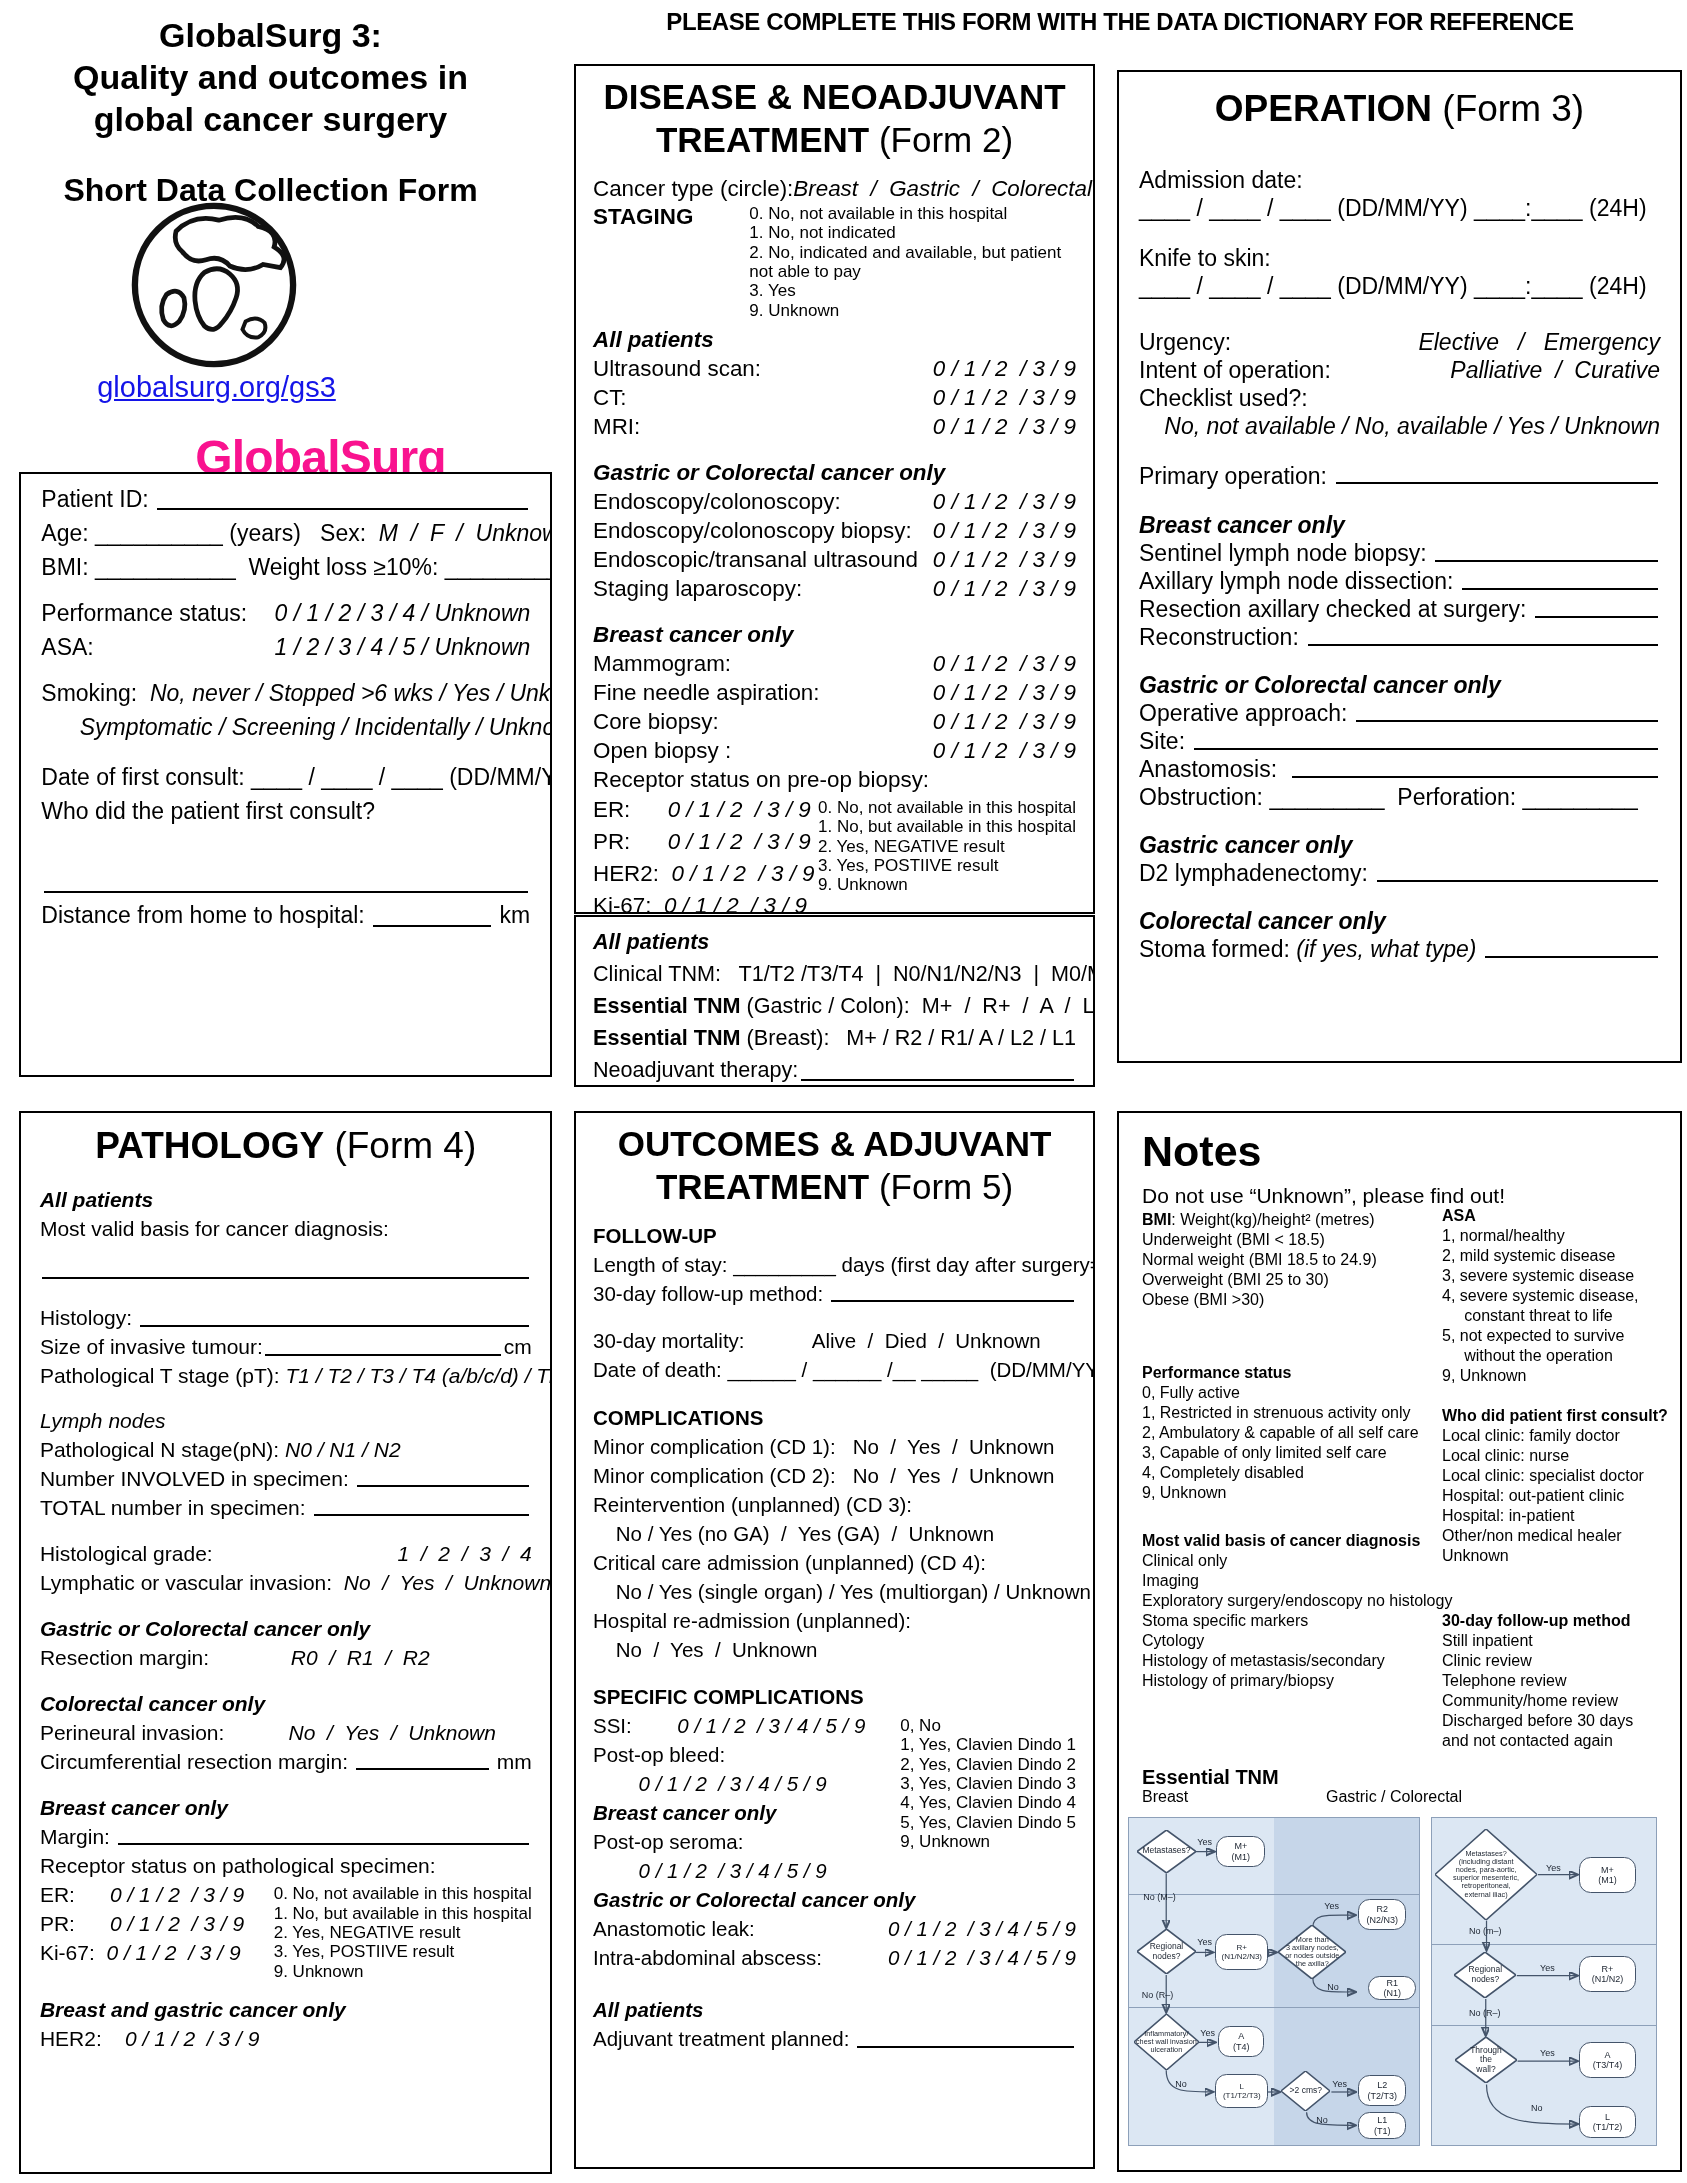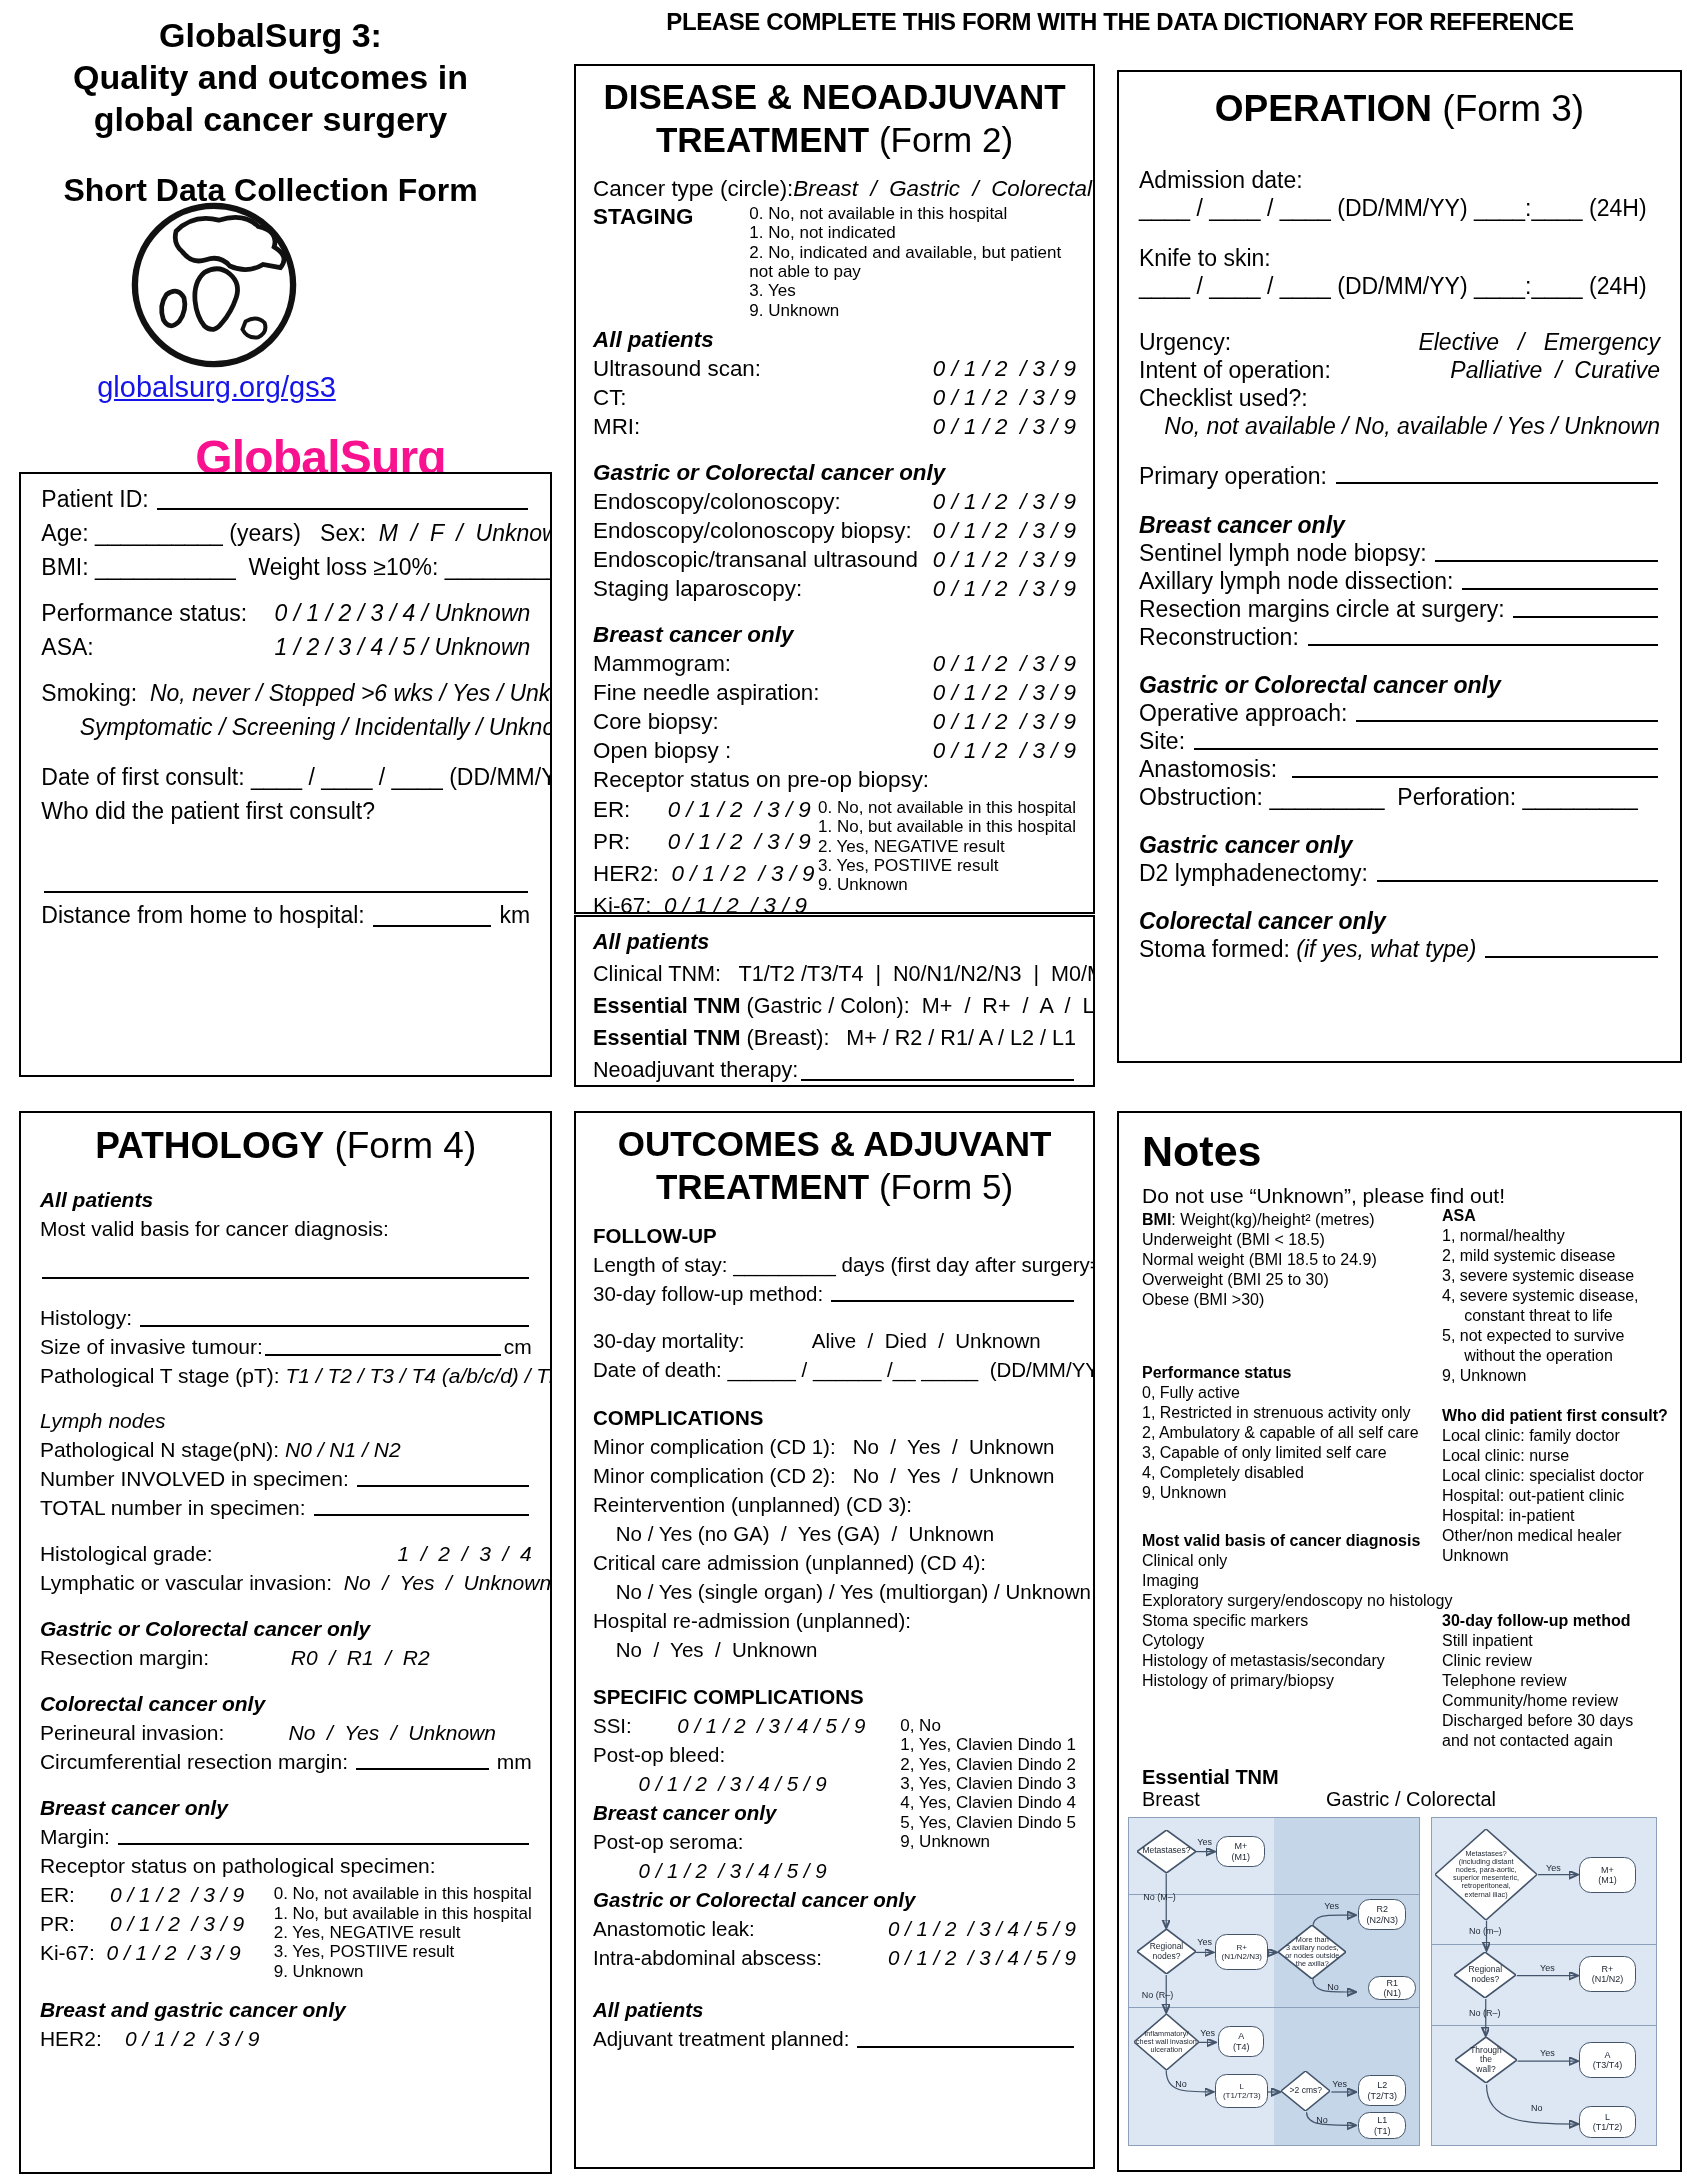--- a/index.html
+++ b/index.html
@@ -49,21 +49,21 @@
   .staging .codes{margin-left:56px;}
   .twocol{display:flex;align-items:flex-start;}
   .twocol .grow{flex:0 0 auto;}
   .twocol .codes{margin-left:auto;margin-top:4.6px;}
   
   .ntitle{position:absolute;left:23px;top:14px;font-size:43px;font-weight:bold;}
   .nintro{position:absolute;left:23px;top:71px;font-size:21px;}
   .ncol{position:absolute;font-size:16px;}
   .ncol .row{height:20px;line-height:20px;}
   .tnmhead{position:absolute;left:23px;top:653px;font-size:20px;font-weight:bold;}
-  .tnmlab{position:absolute;font-size:20px;}
+  .tnmlab{position:absolute;font-size:16px;}
   
   .panel{position:absolute;top:704px;height:329px;background:#dce7f3;border:1.5px solid #8da0b9;box-sizing:border-box;}
   .pbreast{left:9.3px;width:292px;}
   .pgastric{left:312px;width:226px;}
   .shade{position:absolute;top:0;bottom:0;background:#c6d6e9;}
   .hline{position:absolute;left:0;right:0;border-top:1.2px solid #8da0b9;}
   .wires{position:absolute;left:0;top:0;width:100%;height:100%;}
   .wires path{stroke:#44546a;stroke-width:1.6;fill:none;}
   .diamond{position:absolute;}
   .diamond svg{position:absolute;left:0;top:0;width:100%;height:100%;}
@@ -191,21 +191,21 @@
         <div class="row"><span class="seg">Urgency:</span><span class="seg i right">Elective   /   Emergency</span></div>
         <div class="row"><span class="seg">Intent of operation:</span><span class="seg i right">Palliative  /  Curative</span></div>
         <div class="row"><span class="seg">Checklist used?:</span></div>
         <div class="row"><span class="seg i right">No, not available / No, available / Yes / Unknown</span></div>
         <div class="spacer" style="height: 21.6px;"></div>
         <div class="row"><span class="seg">Primary operation: </span><span class="seg fill"></span></div>
         <div class="spacer" style="height: 21.6px;"></div>
         <div class="row"><span class="seg b i">Breast cancer only</span></div>
         <div class="row"><span class="seg">Sentinel lymph node biopsy: </span><span class="seg fill"></span></div>
         <div class="row"><span class="seg">Axillary lymph node dissection: </span><span class="seg fill"></span></div>
-        <div class="row"><span class="seg">Resection margins circle at surgery: </span><span class="seg fill"></span></div>
+        <div class="row"><span class="seg">Resection axillary checked at surgery: </span><span class="seg fill"></span></div>
         <div class="row"><span class="seg">Reconstruction: </span><span class="seg fill"></span></div>
         <div class="spacer" style="height: 20px;"></div>
         <div class="row"><span class="seg b i">Gastric or Colorectal cancer only</span></div>
         <div class="row"><span class="seg">Operative approach: </span><span class="seg fill"></span></div>
         <div class="row"><span class="seg">Site: </span><span class="seg fill"></span></div>
         <div class="row"><span class="seg">Anastomosis:  </span><span class="seg fill"></span></div>
         <div class="row"><span class="seg">Obstruction: _________  Perforation: _________</span></div>
         <div class="spacer" style="height: 20px;"></div>
         <div class="row"><span class="seg b i">Gastric cancer only</span></div>
         <div class="row"><span class="seg">D2 lymphadenectomy: </span><span class="seg fill"></span></div>

